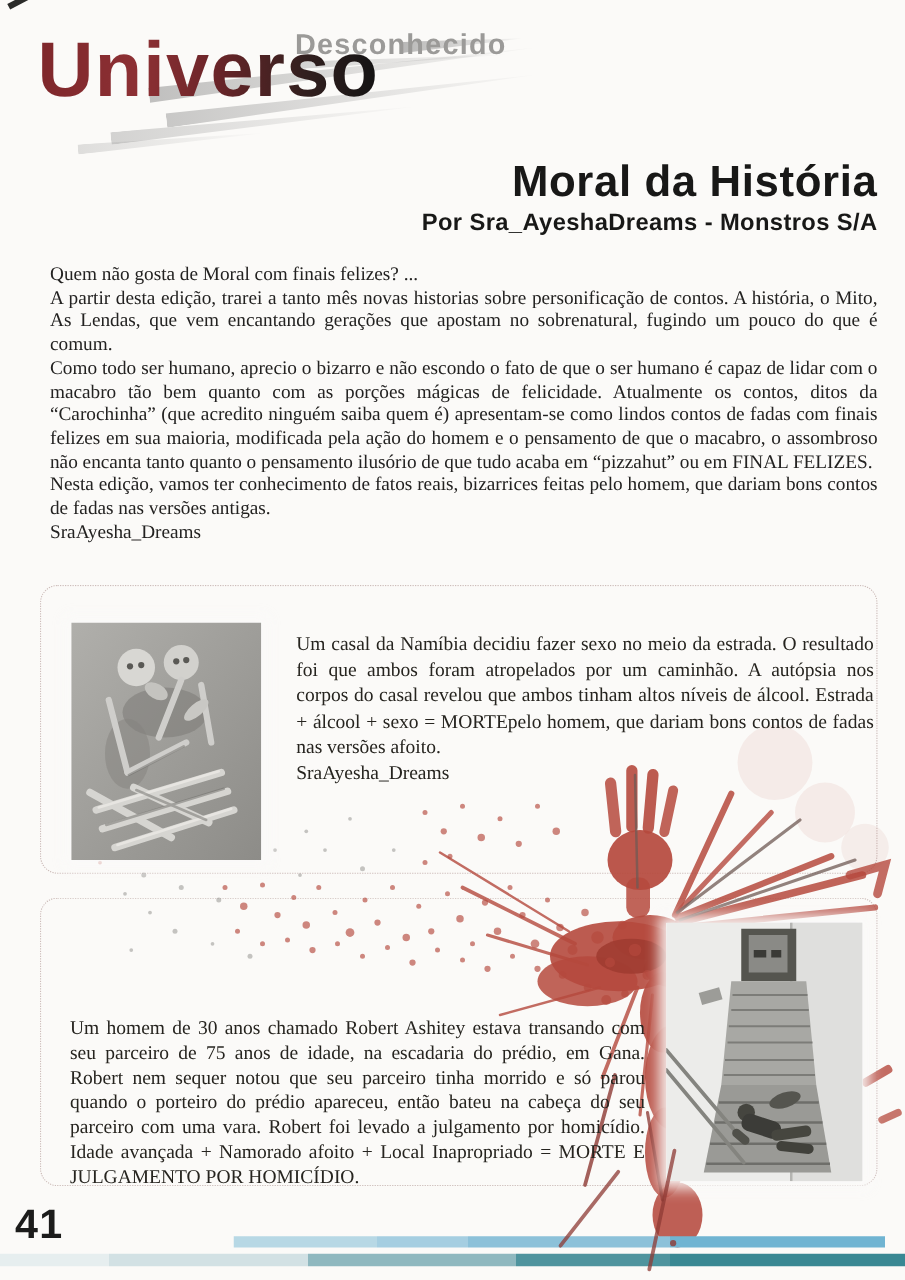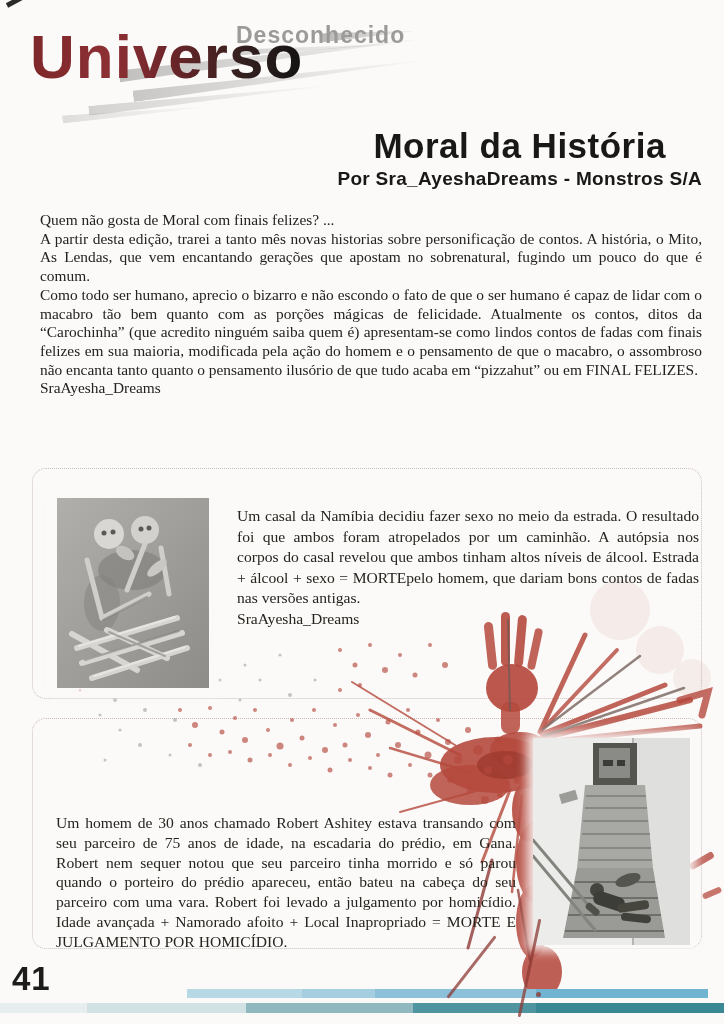--- a/index.html
+++ b/index.html
@@ -19,21 +19,21 @@
   .sw5{left:88px;top:93px;width:246px;height:10px;background:linear-gradient(90deg,rgba(145,145,145,.38),rgba(210,210,210,.06));clip-path:polygon(0 0,100% 50%,0 100%);transform:rotate(-6deg);}
   .sw6{left:62px;top:109px;width:150px;height:8px;background:linear-gradient(90deg,rgba(160,160,160,.32),rgba(215,215,215,.05));clip-path:polygon(0 0,100% 50%,0 100%);transform:rotate(-5deg);}
   .logo-sub{left:236px;top:22px;z-index:2;font-family:"Liberation Sans",sans-serif;font-weight:bold;
             font-size:23px;letter-spacing:1px;color:#9b9a98;}
   .logo-main{left:30px;top:26px;z-index:2;font-family:"Liberation Sans",sans-serif;font-weight:bold;
              font-size:62px;letter-spacing:1px;line-height:1;
              background:linear-gradient(90deg,#7e272b 0%,#8d3034 30%,#6b2529 52%,#33201f 78%,#131313 100%);
              -webkit-background-clip:text;background-clip:text;color:transparent;}
 
   
-  .article-head{right:22px;top:128px;text-align:center;z-index:2;font-family:"Liberation Sans",sans-serif;color:#181817;}
+  .article-head{right:22px;top:128px;text-align:right;z-index:2;font-family:"Liberation Sans",sans-serif;color:#181817;}
   .article-title{font-size:35px;font-weight:bold;letter-spacing:.5px;line-height:1.05;}
   .article-byline{font-size:19px;font-weight:bold;letter-spacing:.3px;margin-top:3px;}
 
   
   .intro{left:40px;top:211px;width:662px;font-size:15.4px;line-height:18.7px;text-align:justify;z-index:2;}
   .intro p{margin:0;}
 
   
   .story-border{border:1px dotted #cdbdba;border-radius:14px;z-index:0;background:transparent;}
   .box1{left:32px;top:468px;width:668px;height:229px;}
@@ -86,20 +86,21 @@
 
   <div class="abs article-head">
     <div class="article-title">Moral da História</div>
     <div class="article-byline">Por Sra_AyeshaDreams - Monstros S/A</div>
   </div>
 
   <div class="abs intro">
     <p>Quem não gosta de Moral com finais felizes? ...</p>
     <p>A partir desta edição, trarei a tanto mês novas historias sobre personificação de contos. A história, o Mito, As Lendas, que vem encantando gerações que apostam no sobrenatural, fugindo um pouco do que é comum.</p>
     <p>Como todo ser humano, aprecio o bizarro e não escondo o fato de que o ser humano é capaz de lidar com o macabro tão bem quanto com as porções mágicas de felicidade. Atualmente os contos, ditos da “Carochinha” (que acredito ninguém saiba quem é) apresentam-se como lindos contos de fadas com finais felizes em sua maioria, modificada pela ação do homem e o pensamento de que o macabro, o assombroso não encanta tanto quanto o pensamento ilusório de que tudo acaba em “pizzahut” ou em FINAL FELIZES.</p>
+    <p>Nesta edição, vamos ter conhecimento de fatos reais, bizarrices feitas pelo homem, que dariam bons contos de fadas nas versões antigas.</p>
     <p>SraAyesha_Dreams</p>
   </div>
 
   <div class="abs story-border box1"></div>
   <div class="abs story-border box2"></div>
 
   <svg class="abs splatter" viewBox="0 0 684 464" xmlns="http://www.w3.org/2000/svg">
     <g fill="#b5493d">
 
       <circle cx="580" cy="50" r="30" fill="#c06a5f" opacity="0.10"></circle>
@@ -286,21 +287,21 @@
       <g stroke="#6f6e6a" stroke-width="2" stroke-linecap="round" fill="none" opacity="0.5">
         <path d="M46,122 L90,99"></path>
           <path d="M28,162 L122,133"></path>
           <path d="M52,134 L108,158"></path>
       </g>
       <ellipse cx="68" cy="55" rx="10" ry="6" fill="#c4c3bf" transform="rotate(30 68 55)"></ellipse>
       <ellipse cx="100" cy="70" rx="12" ry="5" fill="#c9c8c4" transform="rotate(-40 100 70)"></ellipse>
     </svg>
   </div>
   <div class="abs story-text story1-text">
-    <p>Um casal da Namíbia decidiu fazer sexo no meio da estrada. O resultado foi que ambos foram atropelados por um caminhão. A autópsia nos corpos do casal revelou que ambos tinham altos níveis de álcool. Estrada + álcool + sexo = MORTEpelo homem, que dariam bons contos de fadas nas versões antigas.</p>
+    <p>Um casal da Namíbia decidiu fazer sexo no meio da estrada. O resultado foi que ambos foram atropelados por um caminhão. A autópsia nos corpos do casal revelou que ambos tinham altos níveis de álcool. Estrada + álcool + sexo = MORTEpelo homem, que dariam bons contos de fadas nas versões afoito.</p>
     <p>SraAyesha_Dreams</p>
   </div>
 
   <div class="abs story-text story2-text">
     <p>Um homem de 30 anos chamado Robert Ashitey estava transando com seu parceiro de 75 anos de idade, na escadaria do prédio, em Gana. Robert nem sequer notou que seu parceiro tinha morrido e só parou quando o porteiro do prédio apareceu, então bateu na cabeça do seu parceiro com uma vara. Robert foi levado a julgamento por homicídio. Idade avançada + Namorado afoito + Local Inapropriado = MORTE E JULGAMENTO POR HOMICÍDIO.</p>
   </div>
   <div class="abs photo photo-stairs">
     <svg viewBox="0 0 157 207" width="157" height="207" xmlns="http://www.w3.org/2000/svg">
       <rect width="157" height="207" fill="#ececea"></rect>
       <rect x="100" width="57" height="207" fill="#dfdfdd"></rect>

